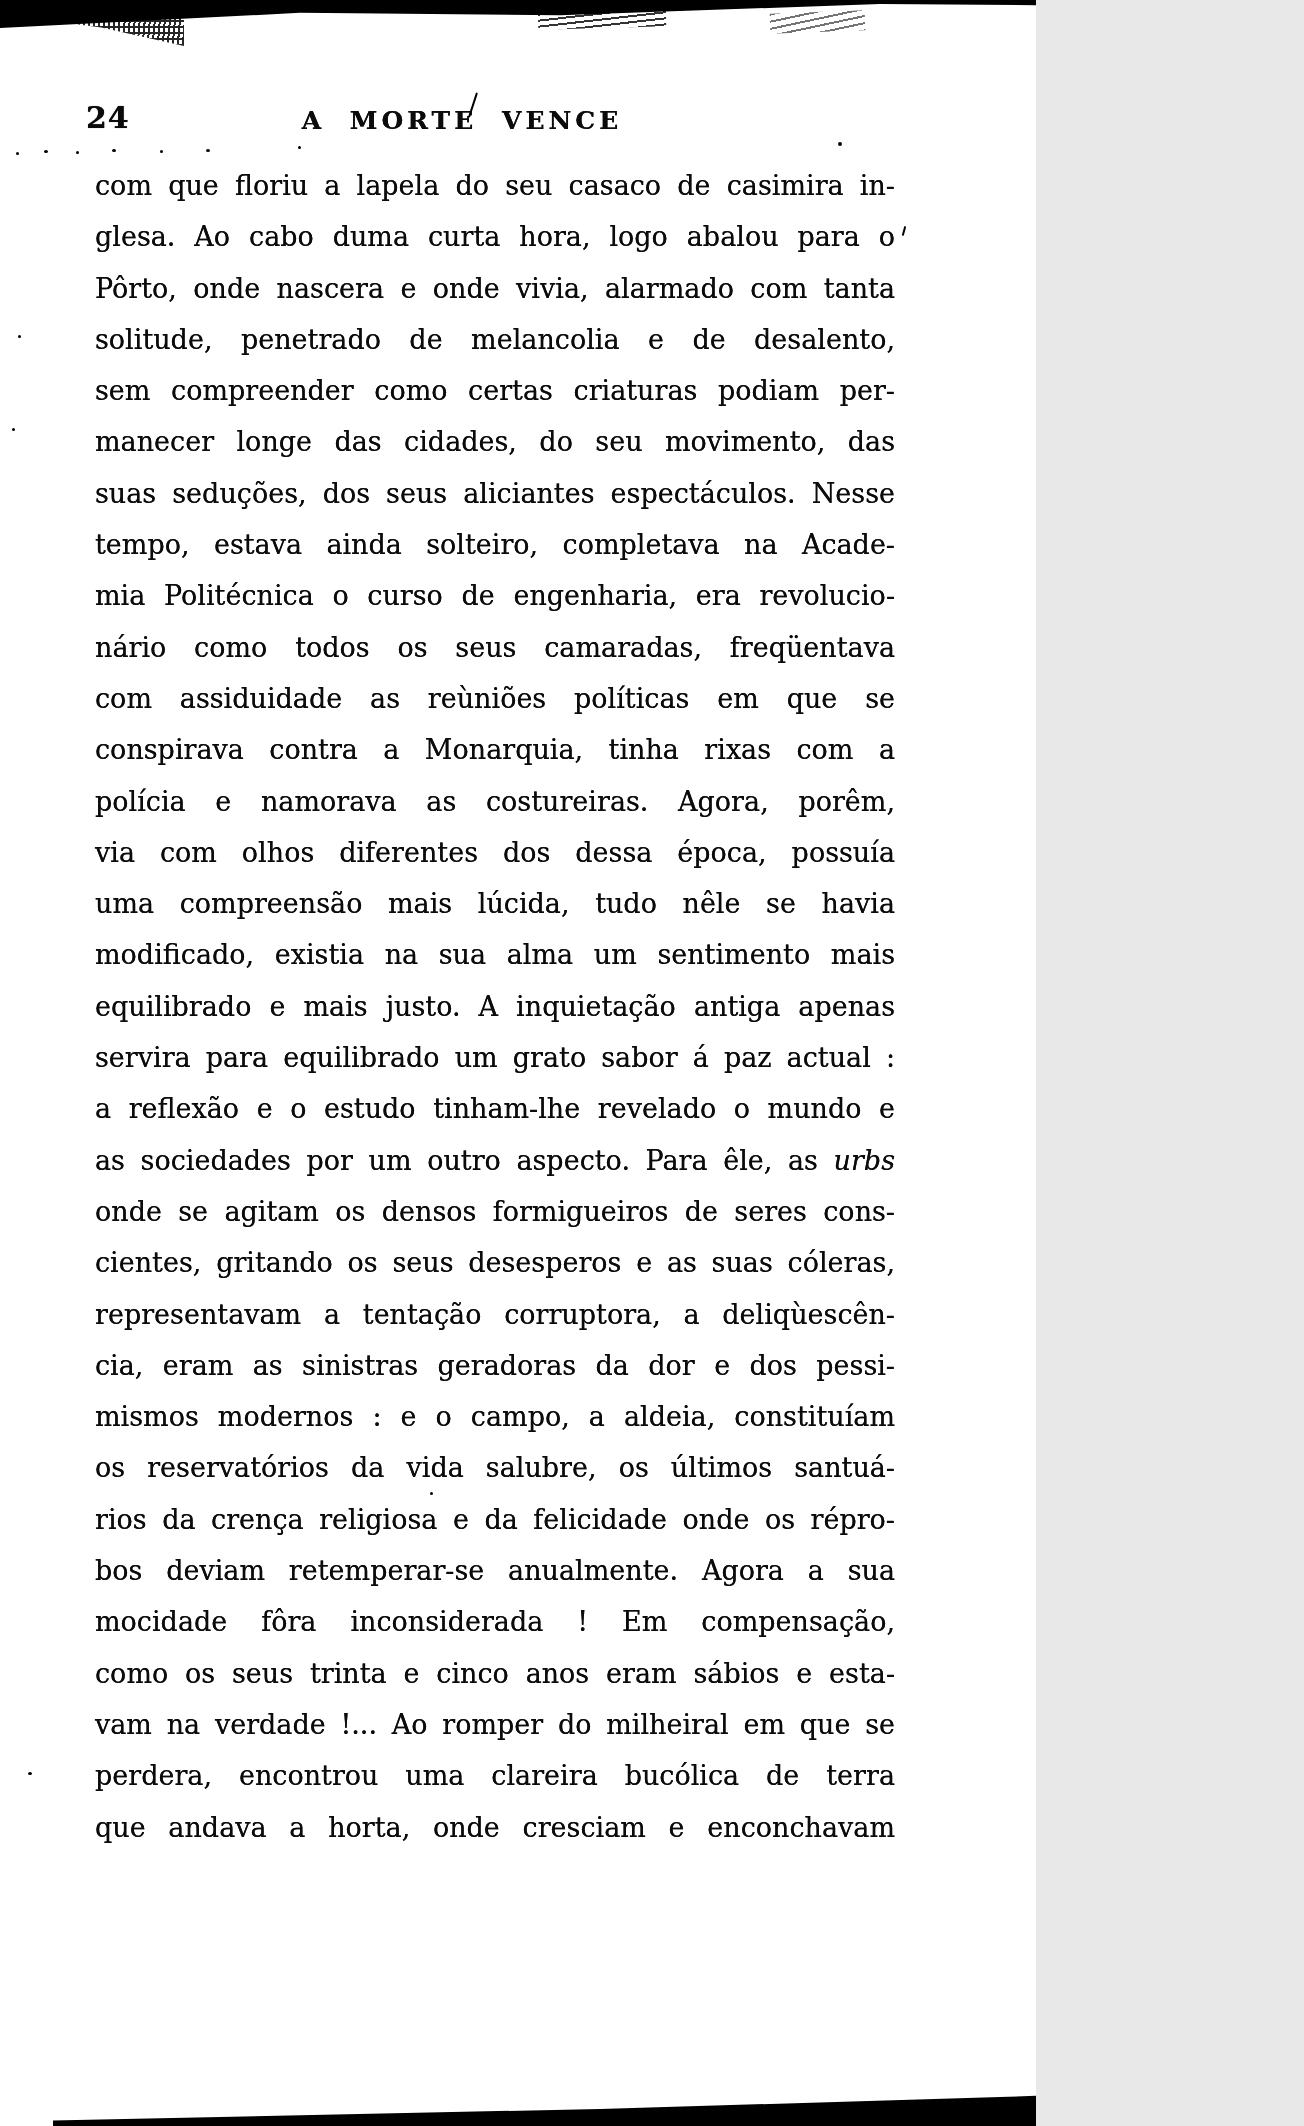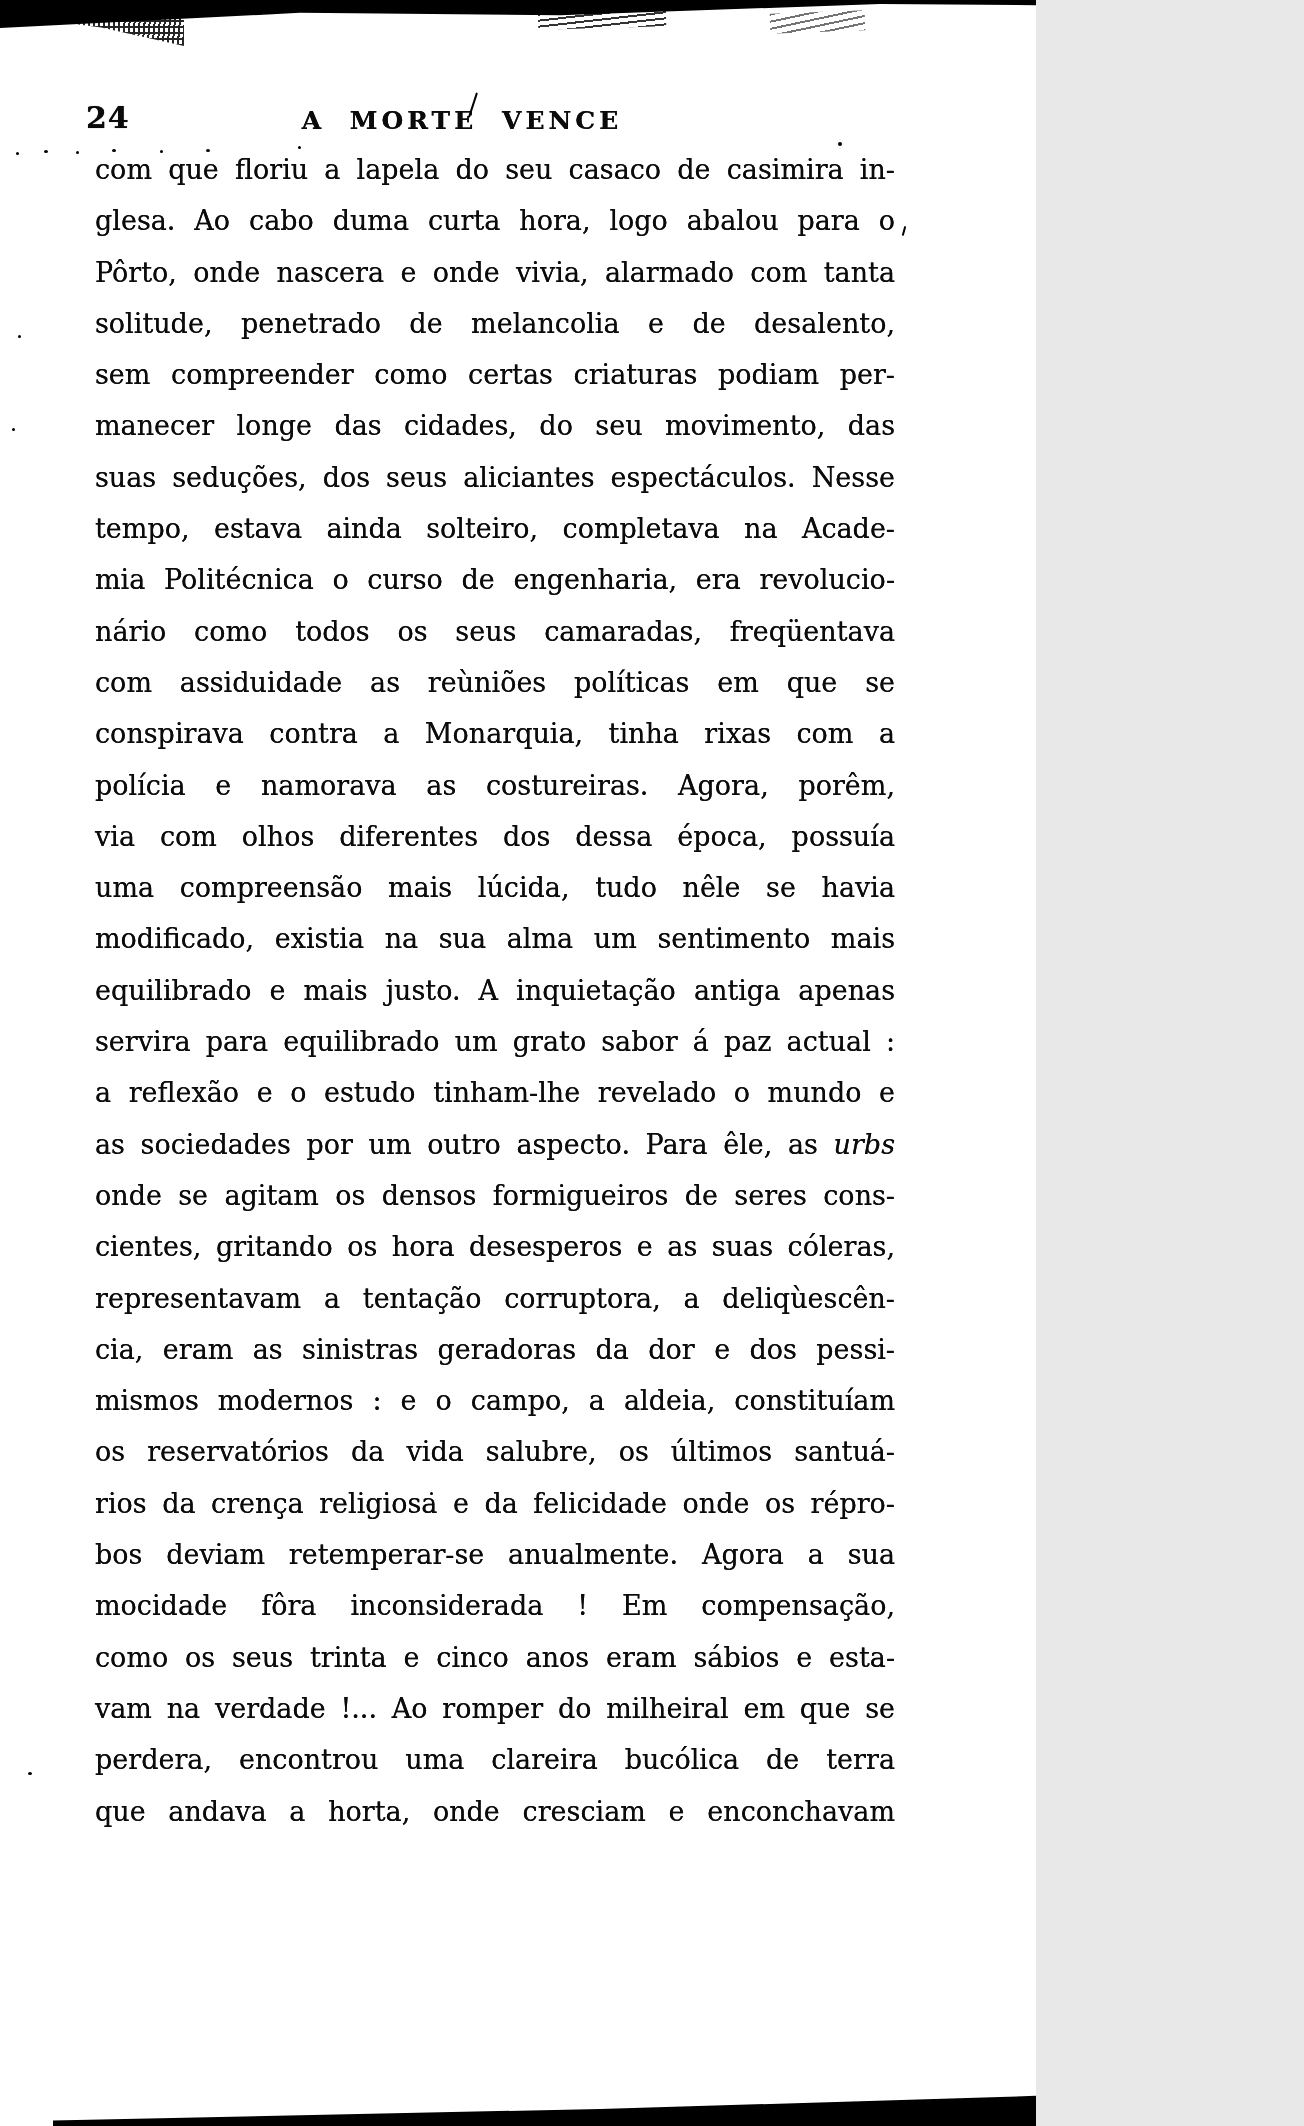--- a/index.html
+++ b/index.html
@@ -17,21 +17,21 @@
     text-shadow:0 0 .7px rgba(0,0,0,.9);
   }
   .running-title {
     position:absolute; left:17px; top:106px; width:890px;
     text-align:center; font-size:25px; font-weight:bold;
     letter-spacing:4px; word-spacing:12px;
     text-shadow:0 0 .6px rgba(0,0,0,.85);
   }
   
   .body-text {
-    position:absolute; left:95px; top:144px; width:800px;
+    position:absolute; left:95px; top:160px; width:800px;
   }
   .line {
     font-size:27px; line-height:51.3px;
     text-align:justify; text-align-last:justify;
     text-shadow:0 0 .6px rgba(0,0,0,.85);
     white-space:normal;
   }
   .line .it { font-style:italic; }
   
   .art { position:absolute; background:#000; }
@@ -120,21 +120,21 @@
       <div class="line"><span>conspirava contra a Monarquia, tinha rixas com a</span></div>
       <div class="line"><span>polícia e namorava as costureiras. Agora, porêm,</span></div>
       <div class="line"><span>via com olhos diferentes dos dessa época, possuía</span></div>
       <div class="line"><span>uma compreensão mais lúcida, tudo nêle se havia</span></div>
       <div class="line"><span>modificado, existia na sua alma um sentimento mais</span></div>
       <div class="line"><span>equilibrado e mais justo. A inquietação antiga apenas</span></div>
       <div class="line"><span>servira para equilibrado um grato sabor á paz actual :</span></div>
       <div class="line"><span>a reflexão e o estudo tinham-lhe revelado o mundo e</span></div>
       <div class="line"><span>as sociedades por um outro aspecto. Para êle, as </span><span class="it">urbs</span></div>
       <div class="line"><span>onde se agitam os densos formigueiros de seres cons-</span></div>
-      <div class="line"><span>cientes, gritando os hora desesperos e as suas cóleras,</span></div>
+      <div class="line"><span>cientes, gritando os seus desesperos e as suas cóleras,</span></div>
       <div class="line"><span>representavam a tentação corruptora, a deliqùescên-</span></div>
       <div class="line"><span>cia, eram as sinistras geradoras da dor e dos pessi-</span></div>
       <div class="line"><span>mismos modernos : e o campo, a aldeia, constituíam</span></div>
       <div class="line"><span>os reservatórios da vida salubre, os últimos santuá-</span></div>
       <div class="line"><span>rios da crença religiosa e da felicidade onde os répro-</span></div>
       <div class="line"><span>bos deviam retemperar-se anualmente. Agora a sua</span></div>
       <div class="line"><span>mocidade fôra inconsiderada ! Em compensação,</span></div>
       <div class="line"><span>como os seus trinta e cinco anos eram sábios e esta-</span></div>
       <div class="line"><span>vam na verdade !... Ao romper do milheiral em que se</span></div>
       <div class="line"><span>perdera, encontrou uma clareira bucólica de terra</span></div>

